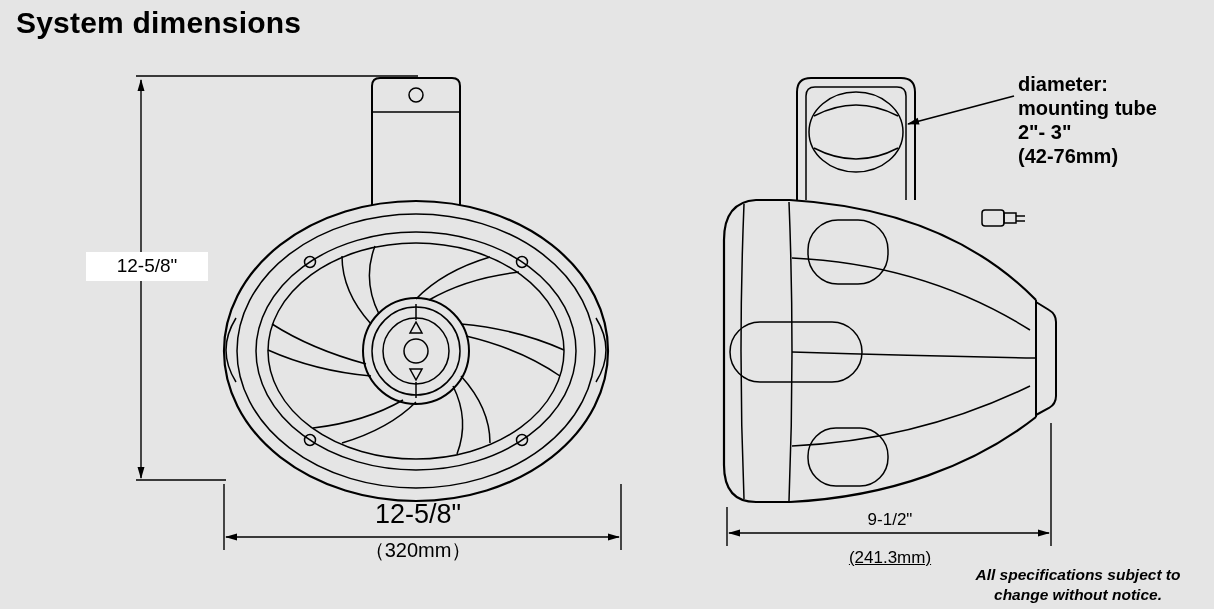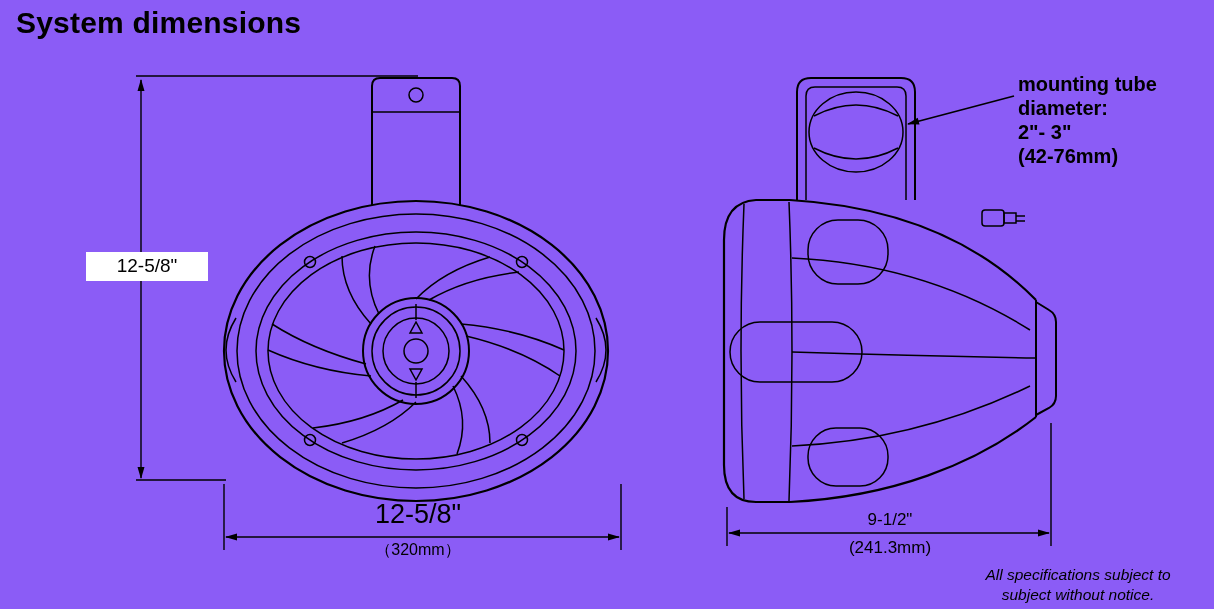--- a/index.html
+++ b/index.html
@@ -1,32 +1,32 @@
 <!DOCTYPE html>
 <html><head>
 <meta charset="utf-8">
 <style>
   html,body{margin:0;padding:0;background:#fff;}
-  .canvas{position:relative;width:1214px;height:609px;background:#8b5cf6;overflow:hidden;
+  .canvas{position:relative;width:1214px;height:609px;background:#e5e5e5;overflow:hidden;
           font-family:"Liberation Sans","DejaVu Sans",sans-serif;color:#000;}
   .canvas svg{position:absolute;left:0;top:0;}
   .title{position:absolute;left:16px;top:6px;margin:0;font-size:30px;font-weight:800;
          letter-spacing:.2px;color:#000;}
   .dim{position:absolute;text-align:center;color:#000;}
   .dim-front-height{left:86px;top:252px;width:122px;font-size:19px;line-height:1.3;background:#fff;padding:2px 0;}
   .dim-front-width{left:318px;top:499px;width:200px;}
   .dim-front-width .l1{font-size:27px;line-height:30px;}
-  .dim-front-width .l2{font-size:16px;line-height:26px;margin-top:8px;}
+  .dim-front-width .l2{font-size:20px;line-height:26px;margin-top:8px;}
   .dim-side-depth{left:808px;top:510px;width:164px;font-size:17px;}
   .dim-side-depth .l1{line-height:19px;}
-  .dim-side-depth .l2{line-height:19px;margin-top:9px;}
+  .dim-side-depth .l2{line-height:19px;margin-top:19px;text-decoration:underline;}
   .tube-label{position:absolute;left:1018px;top:72px;width:192px;font-size:20px;
               font-weight:700;line-height:1.2;text-align:left;}
   .footnote{position:absolute;left:952px;top:565px;width:252px;text-align:center;
-            font-style:italic;font-weight:400;font-size:15.5px;line-height:1.3;}
+            font-style:italic;font-weight:700;font-size:15.5px;line-height:1.3;}
 </style>
 </head>
 <body>
 
 <div class="canvas">
 
   <svg width="1214" height="609" viewBox="0 0 1214 609">
     <defs>
       <marker id="arr" viewBox="0 0 12 10" refX="11" refY="5" markerWidth="13" markerHeight="10" orient="auto-start-reverse" markerUnits="userSpaceOnUse">
         <path d="M0,1.5 L12,5 L0,8.5 z" fill="#000"></path>
@@ -134,24 +134,24 @@
     <div class="l1">12-5/8"</div>
     <div class="l2">（320mm）</div>
   </div>
 
   <div class="dim dim-side-depth">
     <div class="l1">9-1/2"</div>
     <div class="l2">(241.3mm)</div>
   </div>
 
   <div class="tube-label">
+    <div>diameter:</div>
     <div>mounting tube</div>
-    <div>diameter:</div>
     <div>2"- 3"</div>
     <div>(42-76mm)</div>
   </div>
 
   <div class="footnote">
     <div>All specifications subject to</div>
-    <div>subject without notice.</div>
+    <div>change without notice.</div>
   </div>
 
 </div>
 
 </body></html>

